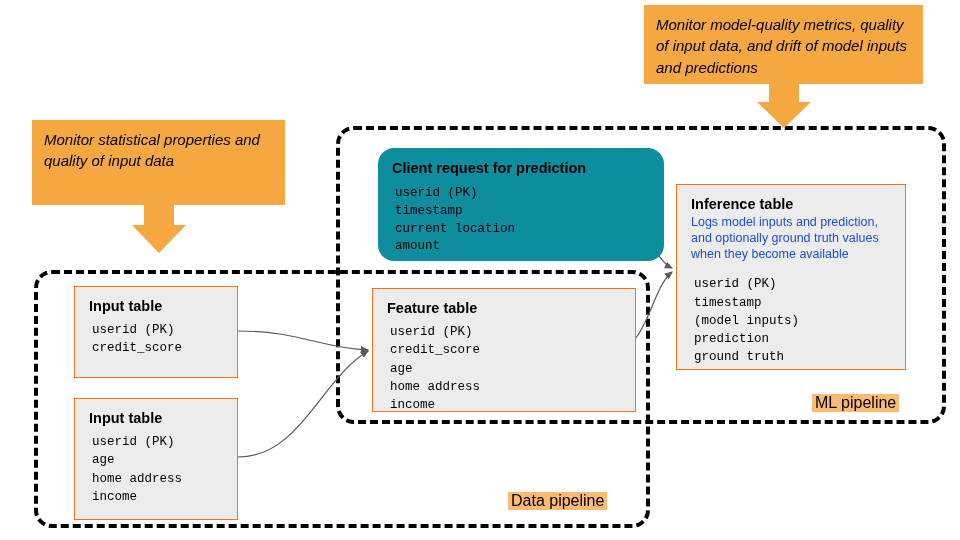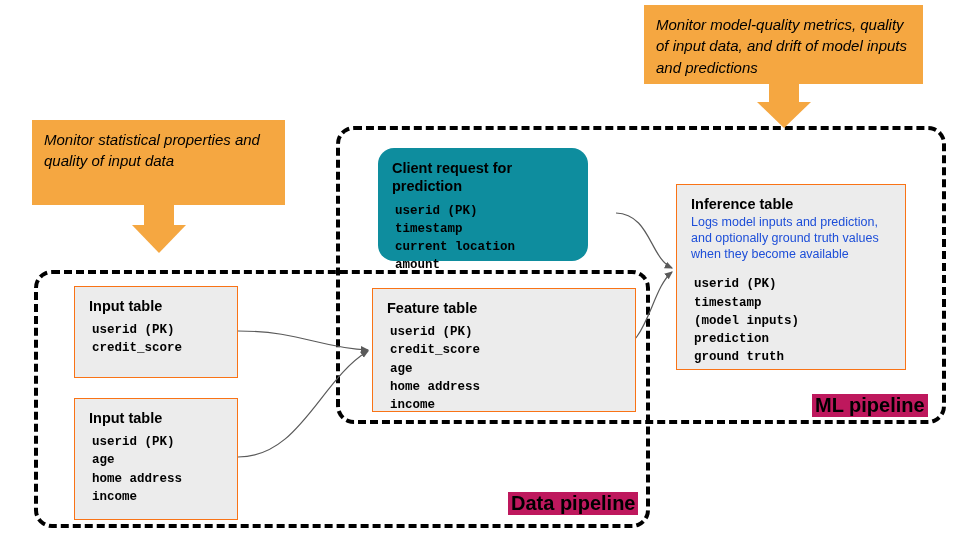--- a/index.html
+++ b/index.html
@@ -22,25 +22,25 @@
     border: 4px dashed #000000;
     border-radius: 18px;
     box-sizing: border-box;
     background: transparent;
   }
   #ml-pipeline  { left: 336px; top: 126px; width: 610px; height: 298px; }
   #data-pipeline{ left: 34px;  top: 270px; width: 616px; height: 258px; }
 
   .pipeline-label {
     position: absolute;
-    font-size: 20px;
-    font-weight: bold;
+    font-size: 16px;
+    font-weight: normal;
     color: #000000;
     white-space: nowrap;
-    background: #be185d;
+    background: #fdba74;
     padding: 0 3px;
   }
   #ml-pipeline-label   { left: 812px; top: 394px; }
   #data-pipeline-label { left: 508px; top: 492px; }
 
   
   .ent-box {
     position: absolute;
     box-sizing: border-box;
     background: #ececec;
@@ -57,40 +57,40 @@
   .ent-desc {
     font-size: 12.5px;
     color: #1d4ed8;
     line-height: 1.26;
     margin-top: -4px;
     margin-bottom: 13px;
   }
   .ent-fields {
     font-family: "Liberation Mono", "DejaVu Sans Mono", monospace;
     font-size: 12.5px;
-    font-weight: bold;
+    font-weight: normal;
     color: #000000;
     line-height: 1.46;
     white-space: pre;
     padding-left: 3px;
   }
   .ent-fields div { white-space: pre; }
 
   
   #input-table-1  { left: 74px;  top: 286px; width: 164px; height: 92px; }
   #input-table-2  { left: 74px;  top: 398px; width: 164px; height: 122px; }
   #feature-table  { left: 372px; top: 288px; width: 264px; height: 124px; }
   #inference-table{ left: 676px; top: 184px; width: 230px; height: 186px; }
 
   
   #client-request {
     position: absolute;
     left: 378px;
     top: 148px;
-    width: 210px;
+    width: 286px;
     height: 113px;
     box-sizing: border-box;
     background: #0e8d9e;
     border-radius: 16px;
     padding: 11px 14px 10px 14px;
   }
   #client-request .ent-title { font-size: 14.5px; margin-bottom: 8px; }
   #client-request .ent-fields { line-height: 1.42; }
 
   

